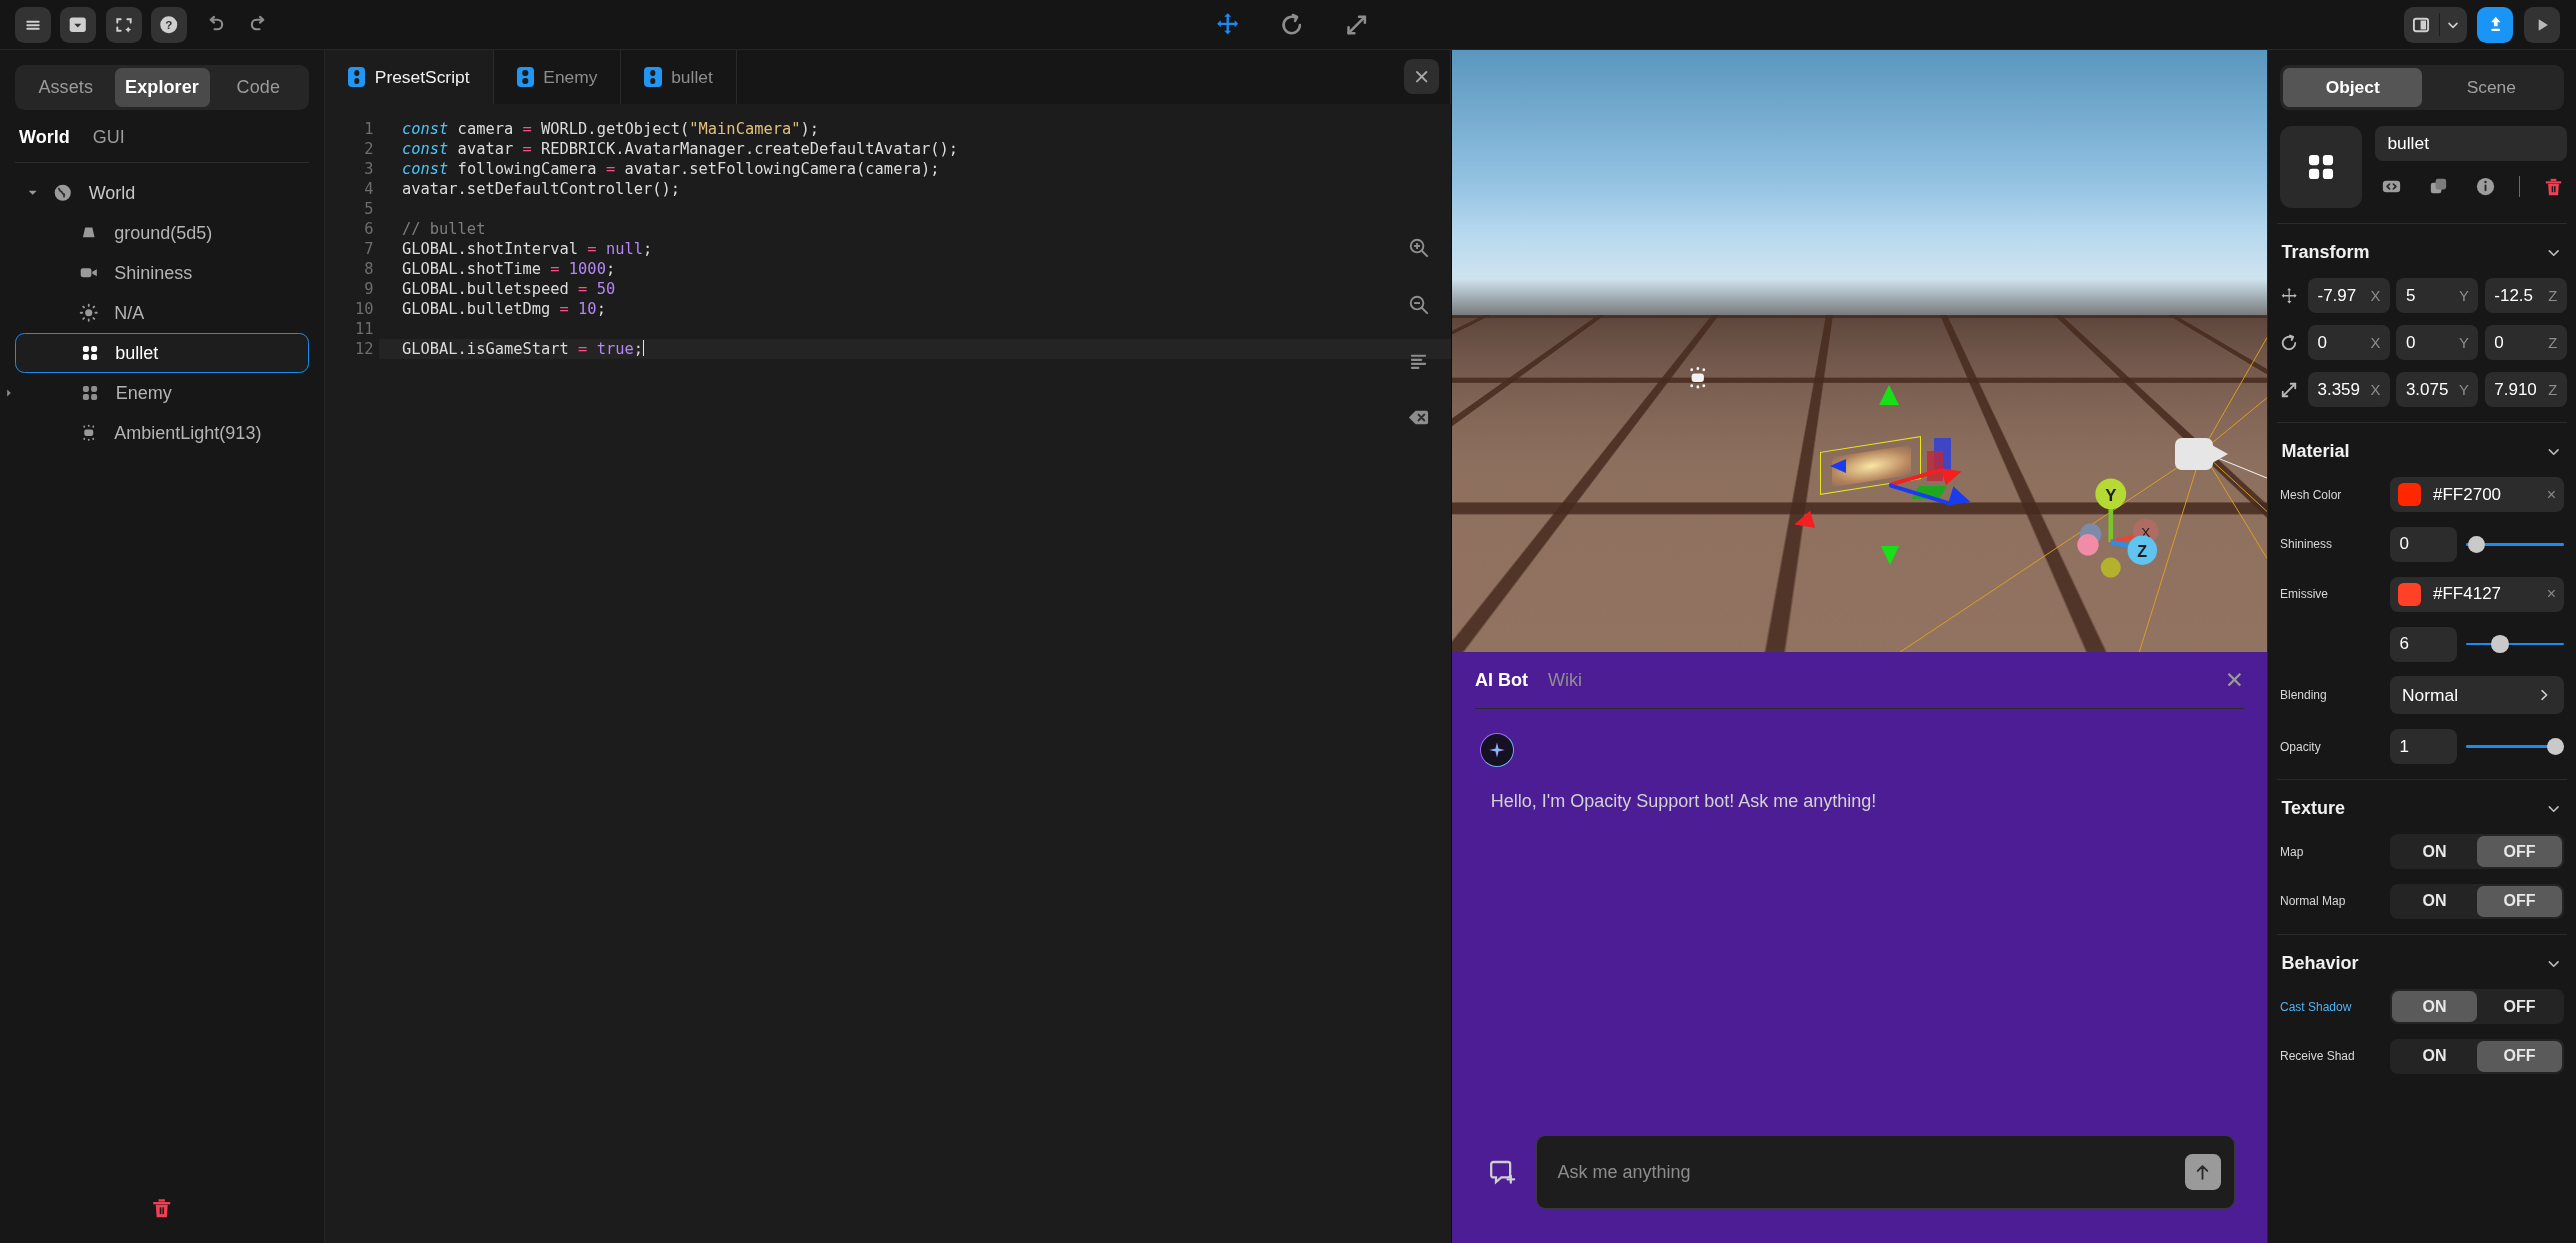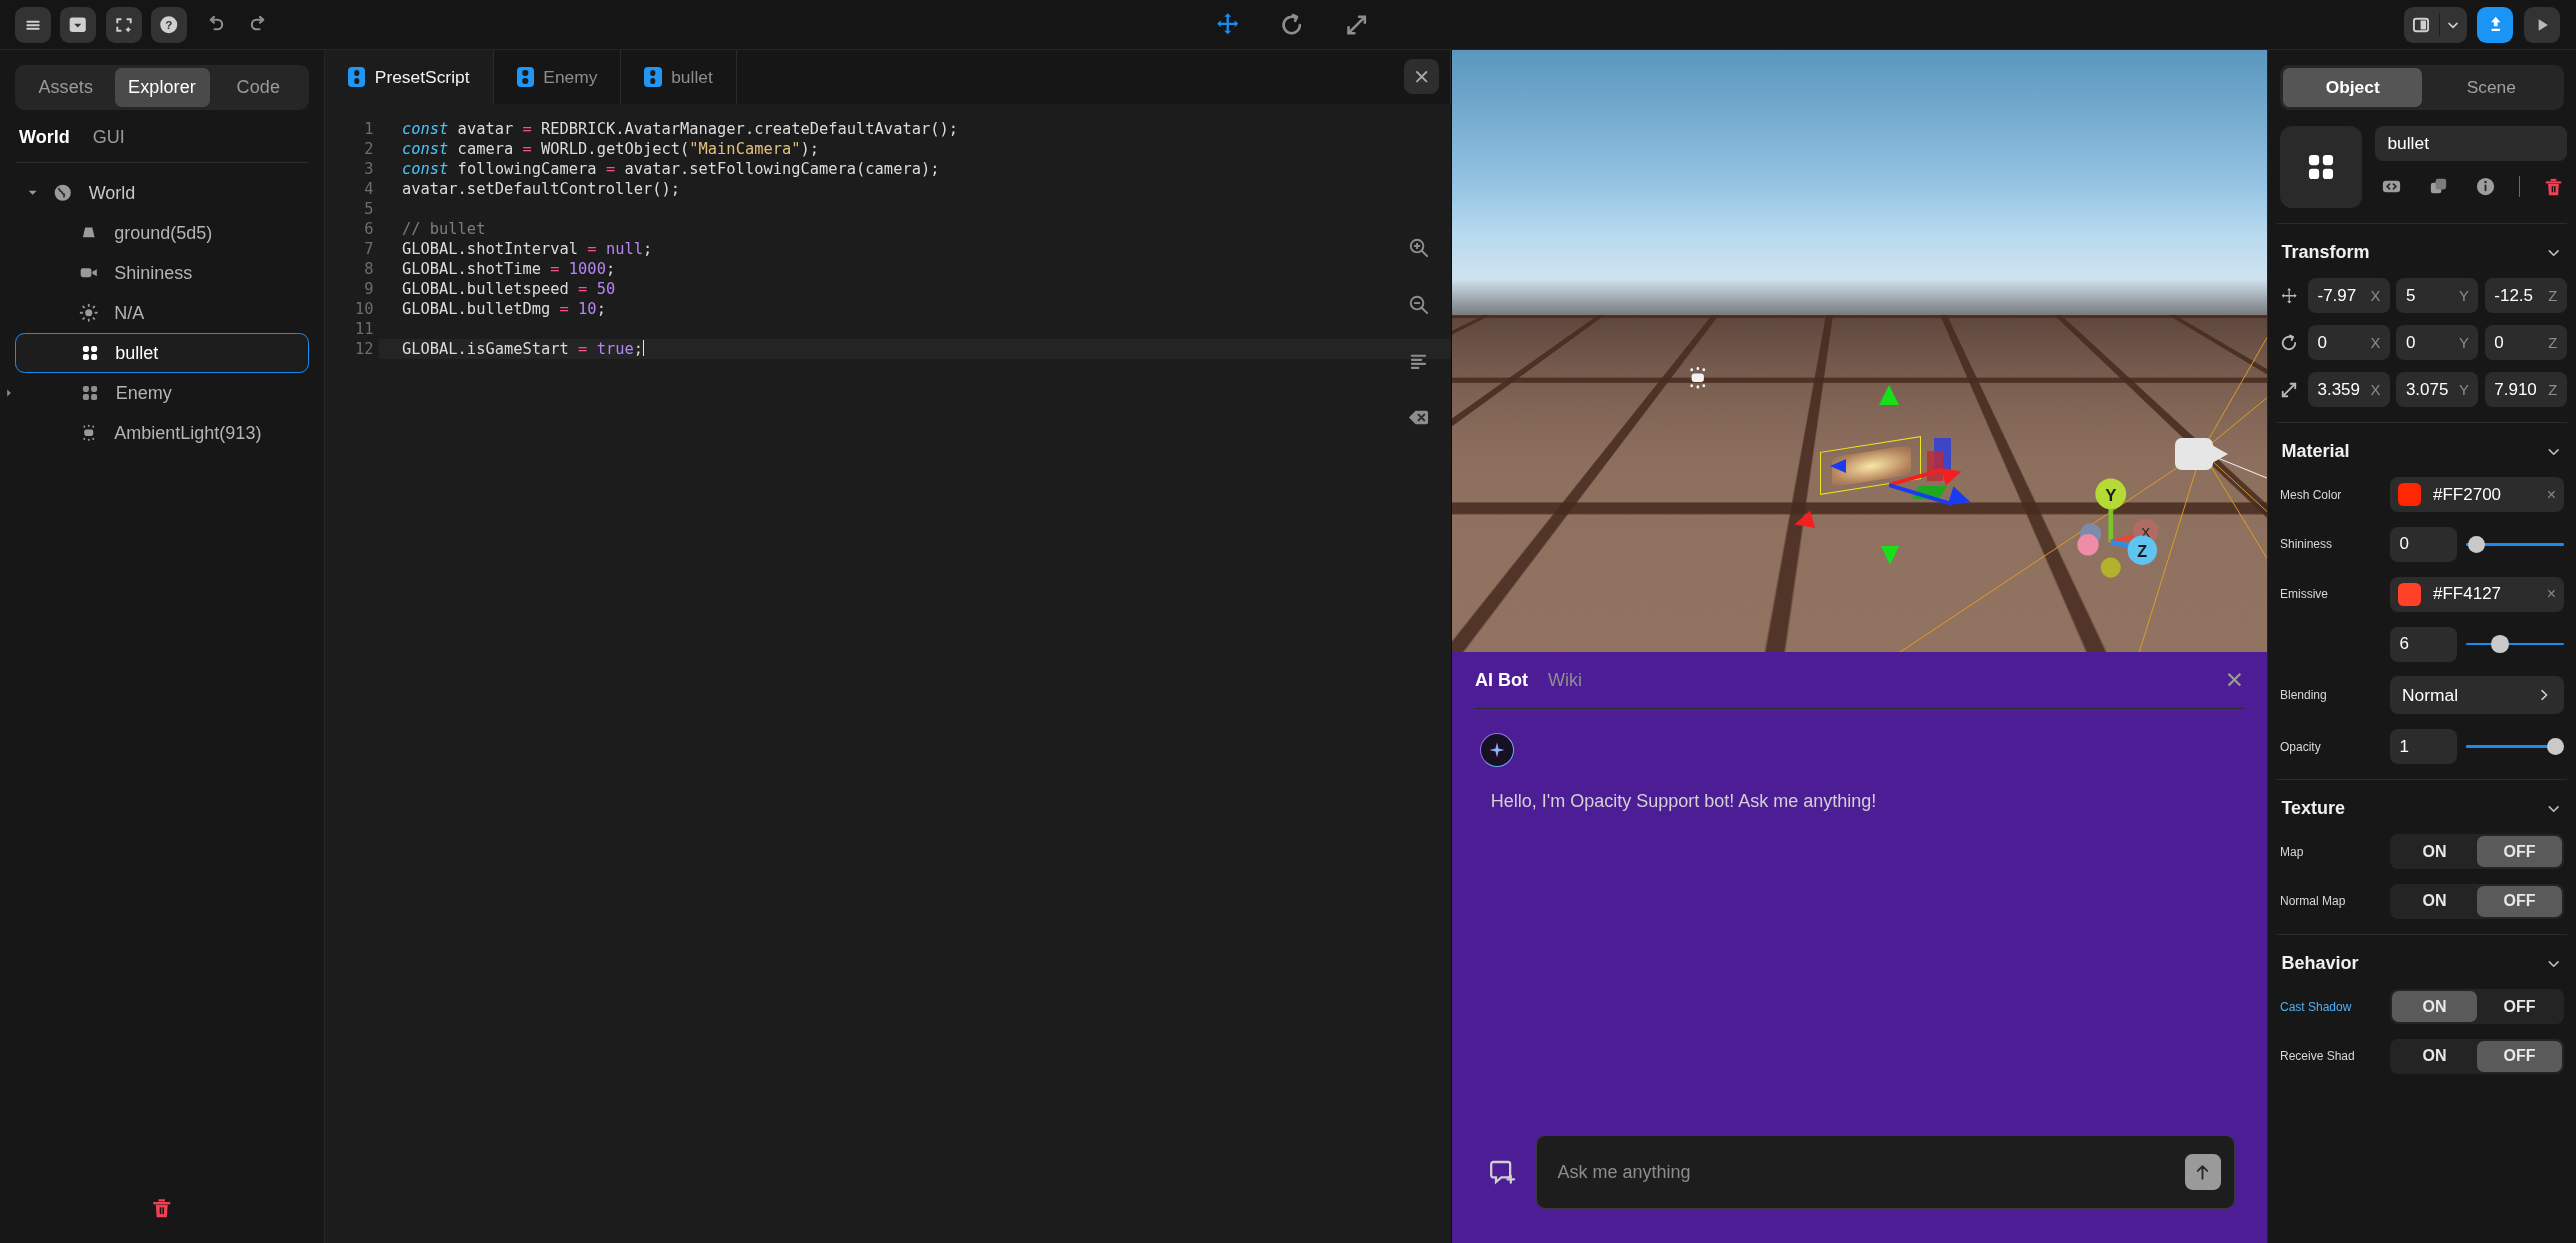--- a/index.html
+++ b/index.html
@@ -59,21 +59,21 @@
     display: flex; flex-direction: column; position: relative;
   }
   .tabpill {
     margin: 14.8px 14.8px 0 14.8px; background: #262626; border-radius: 9.4px;
     display: flex; padding: 3.4px; gap: 1.3px;
   }
   .tabpill > div {
     flex: 1; text-align: center; padding: 8.7px 0; border-radius: 6.7px;
     font-size: 18px; color: #9a9a9a; cursor: pointer; letter-spacing: 0.1px;
   }
-  .tabpill > div.active { background: #4a4a4a; color: #ffffff; font-weight: normal; }
+  .tabpill > div.active { background: #4a4a4a; color: #ffffff; font-weight: bold; }
 
   .subtabs { display:flex; gap: 23px; padding: 17.4px 19px 13.4px 19px; }
   .subtabs > div { font-size: 18px; color: #9a9a9a; cursor: pointer; }
   .subtabs > div.active { color: #ffffff; font-weight: bold; }
 
   .sb-div { height: 0.7px; background: #2b2b2b; margin: 0 14.8px; }
 
   .tree { padding: 10.7px 0 0 0; }
   .trow {
     display: flex; align-items: center; height: 40px;
@@ -586,22 +586,22 @@
           <div>5</div>
           <div>6</div>
           <div>7</div>
           <div>8</div>
           <div>9</div>
           <div>10</div>
           <div>11</div>
           <div>12</div>
         </div>
         <div class="codelines" id="codelines">
+            <div class="ln"><span class="kw">const</span> camera <span class="op">=</span> WORLD.getObject(<span class="str">"MainCamera"</span>);</div>
             <div class="ln"><span class="kw">const</span> avatar <span class="op">=</span> REDBRICK.AvatarManager.createDefaultAvatar();</div>
-            <div class="ln"><span class="kw">const</span> camera <span class="op">=</span> WORLD.getObject(<span class="str">"MainCamera"</span>);</div>
             <div class="ln"><span class="kw">const</span> followingCamera <span class="op">=</span> avatar.setFollowingCamera(camera);</div>
             <div class="ln">avatar.setDefaultController();</div>
             <div class="ln"></div>
             <div class="ln"><span class="cmt">// bullet</span></div>
             <div class="ln">GLOBAL.shotInterval <span class="op">=</span> <span class="num">null</span>;</div>
             <div class="ln">GLOBAL.shotTime <span class="op">=</span> <span class="num">1000</span>;</div>
             <div class="ln">GLOBAL.bulletspeed <span class="op">=</span> <span class="num">50</span></div>
             <div class="ln">GLOBAL.bulletDmg <span class="op">=</span> <span class="num">10</span>;</div>
             <div class="ln"></div>
             <div class="ln cur">GLOBAL.isGameStart <span class="op">=</span> <span class="num">true</span>;<span class="cursor"></span></div>

